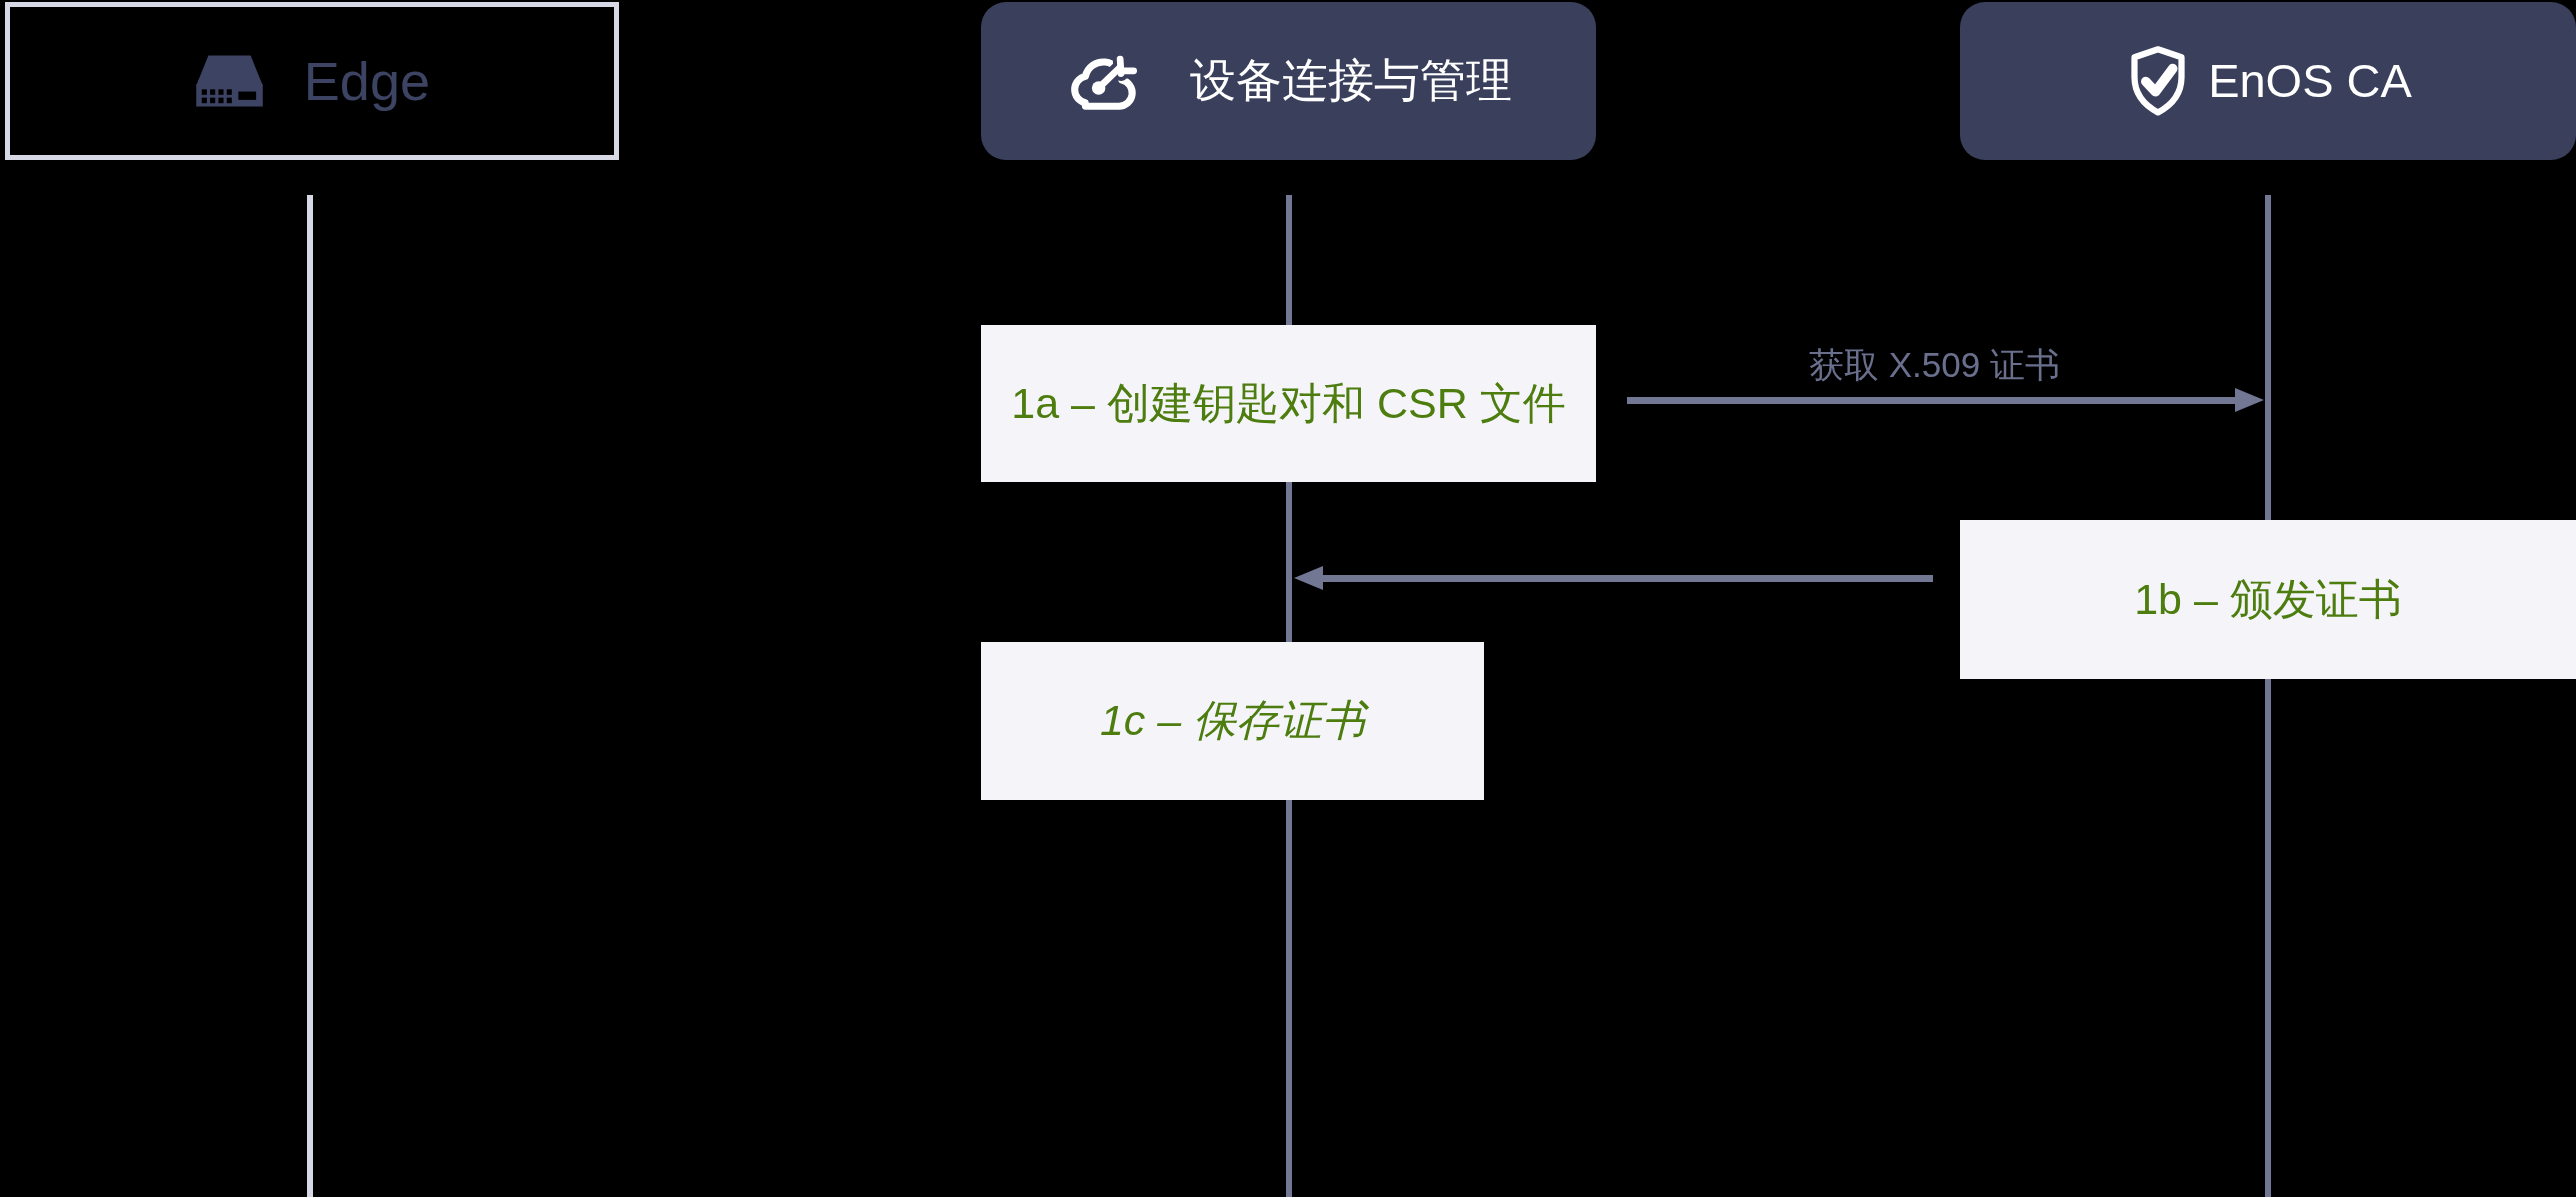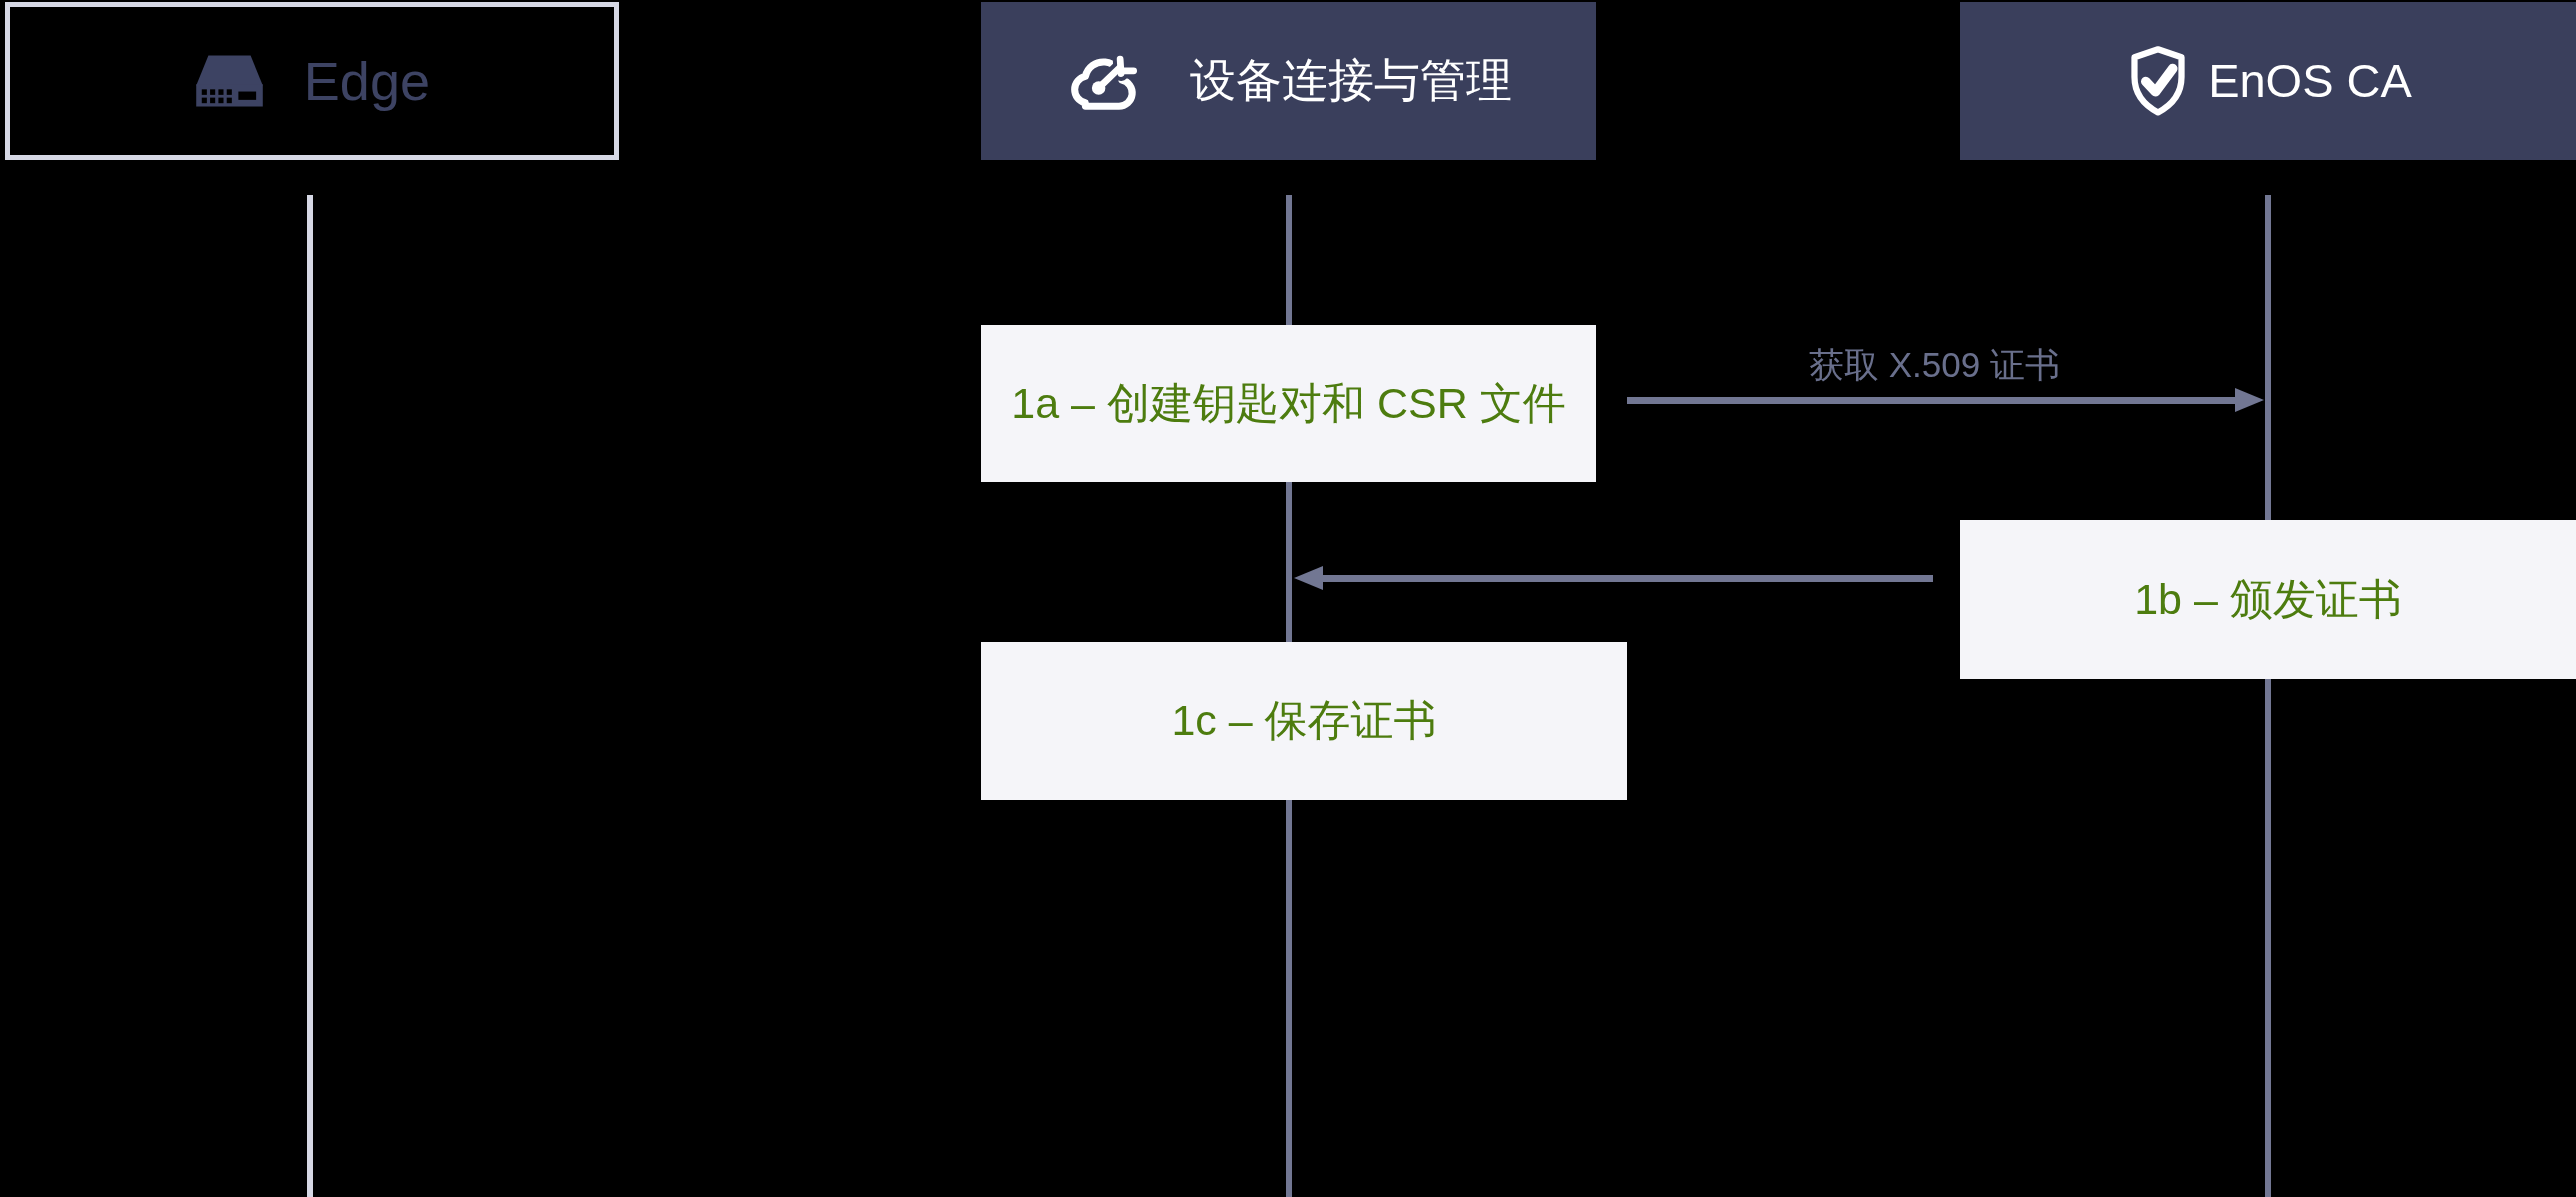--- a/index.html
+++ b/index.html
@@ -16,42 +16,42 @@
   .lifeline.dark  { background:#727793; }
   #ll-edge { left:307px;  width:5.5px; }
   #ll-dev  { left:1286px; width:6px; }
   #ll-ca   { left:2265px; width:6px; }
 
   
   .actor {
     position:absolute; top:1.8px; height:158px;
     display:flex; align-items:center; justify-content:center;
   }
-  .actor.solid { background:#3a3f5c; color:#ffffff; }
+  .actor.solid { background:#3a3f5c; color:#ffffff;border-radius:25px; }
   #actor-edge {
     left:4.9px; width:614px;
     background:#000; border:5.5px solid #d6d8e5; color:#3d4363;
   }
   #actor-dev { left:981px; width:615px; }
   #actor-ca  { left:1960px; width:616px; }
   .actor .label { white-space:nowrap; }
   #actor-edge .label { font-size:54px; margin-left:39px; }
   #actor-dev  .label { font-size:46px; margin-left:51px; }
   #actor-ca   .label { font-size:47px; margin-left:16px; }
   .actor svg { flex:0 0 auto; display:block; }
 
   
   .step {
     position:absolute; background:#f5f5f9; color:#4d7c0f;
     font-size:43px; display:flex; align-items:center; justify-content:center;
     white-space:nowrap;
   }
   #step-1a { left:981px; top:325px;  width:615px; height:157px; }
   #step-1b { left:1960px; top:520px;  width:616px; height:159px; }
-  #step-1c { left:981px; top:642px; width:646px; height:158px; }
+  #step-1c { left:981px; top:642px; width:503px; height:158px;font-style:italic; }
 
   
   .msg-line { position:absolute; height:6.7px; background:#727793; }
   #arrow1-line { left:1627px; top:397px; width:610px; }
   #arrow2-line { left:1322px; top:575px; width:611px; }
   .head { position:absolute; width:0; height:0;
           border-top:12px solid transparent; border-bottom:12px solid transparent; }
   #arrow1-head { left:2235px; top:388px; border-left:29px solid #727793; }
   #arrow2-head { left:1294px; top:566px; border-right:29px solid #727793; }
 

